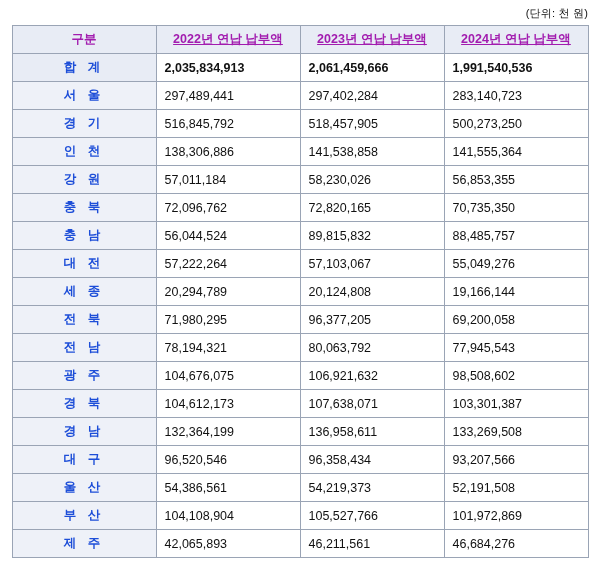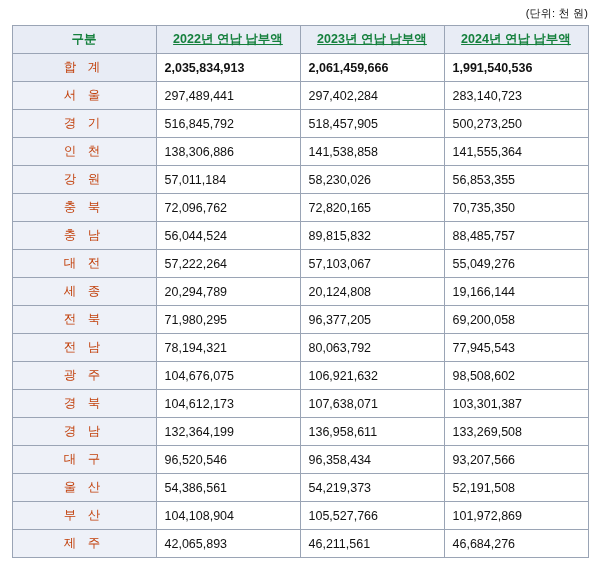--- a/index.html
+++ b/index.html
@@ -38,30 +38,30 @@
     height: 28px;
     font-size: 12.5px;
     padding: 0 8px;
     box-sizing: border-box;
   }
   thead th {
     background: #e8ecf5;
     font-weight: bold;
     text-align: center;
     font-size: 13px;
-    color: #15803d;
+    color: #a21caf;
   }
   th.col-region { width: 144px; }
   th.col-val { width: 144px; text-decoration: underline; }
 
   td.region-cell {
     background: #eef1f8;
     text-align: center;
-    font-weight: normal;
-    color: #c2410c;
+    font-weight: bold;
+    color: #1d4ed8;
     letter-spacing: 4px;
     font-size: 13px;
   }
   tr.total-row td.region-cell {
     background: #e8ecf5;
   }
   td.value-cell {
     text-align: left;
     font-size: 12.5px;
     color: #111111;

